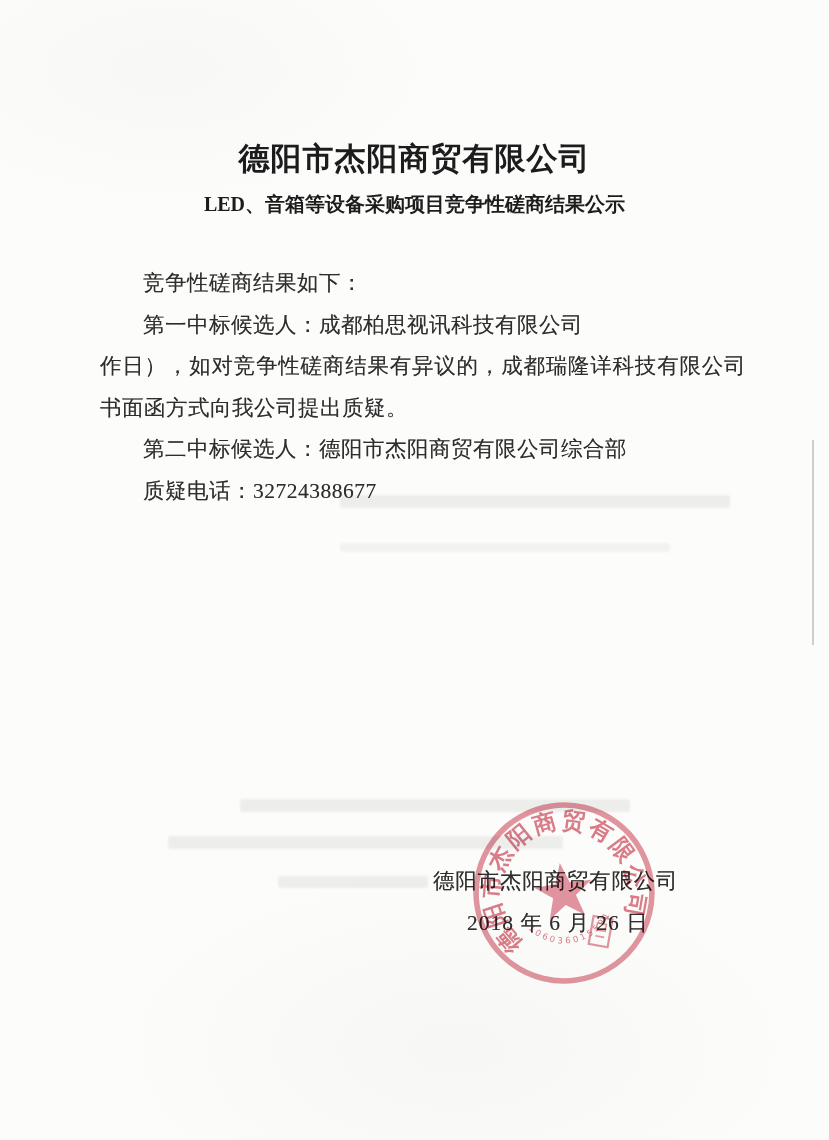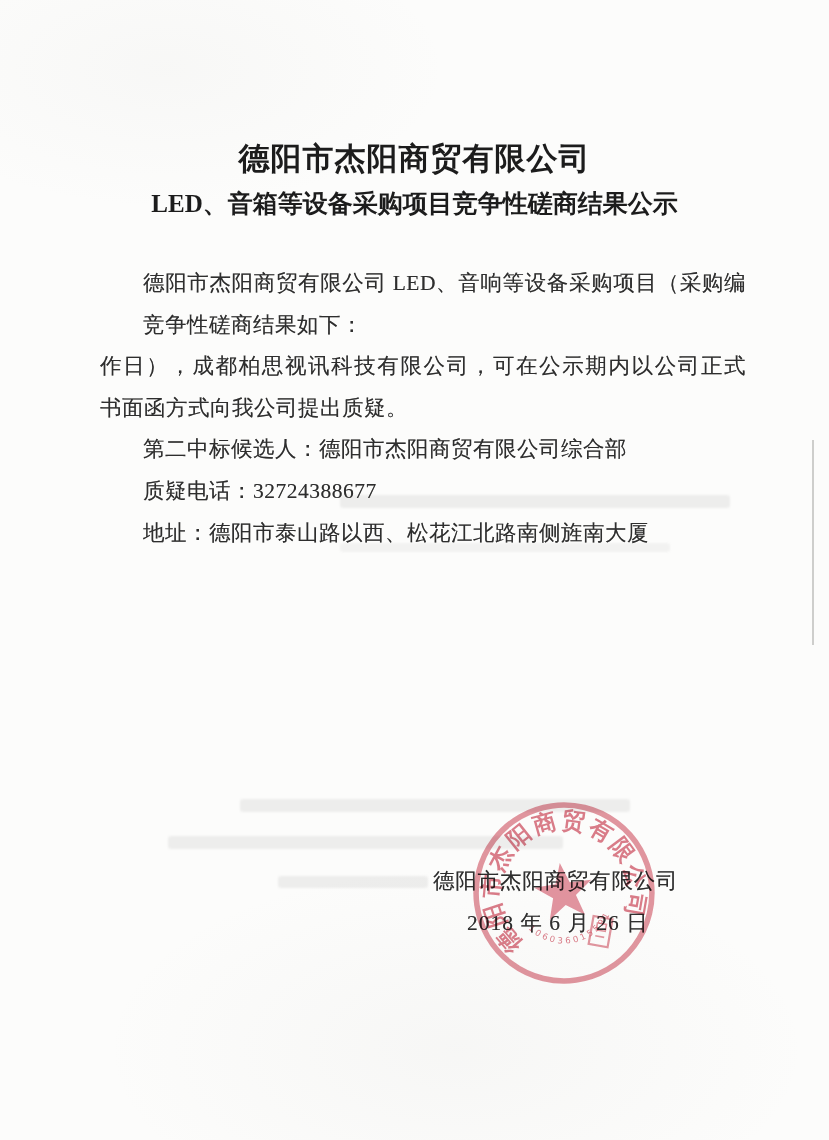--- a/index.html
+++ b/index.html
@@ -15,21 +15,21 @@
       radial-gradient(ellipse 400px 200px at 20% 6%, rgba(190,190,185,0.07), transparent 70%),
       radial-gradient(ellipse 500px 260px at 55% 92%, rgba(185,185,180,0.08), transparent 70%),
       #fcfcfb;
   }
   
   .title-block{
     position:absolute;left:0;top:136px;width:829px;
     text-align:center;font-weight:bold;color:#1c1c1c;
   }
   .title-line1{font-size:31px;line-height:46px;letter-spacing:1px;}
-  .title-line2{font-size:25px;line-height:44px;letter-spacing:0px;}
+  .title-line2{font-size:20px;line-height:44px;letter-spacing:0px;}
   
   .body-block{
     position:absolute;left:100px;top:263px;width:646px;
     font-size:21.5px;color:#2e2e2e;
   }
   .line{
     height:41.6px;line-height:41.6px;white-space:nowrap;
     letter-spacing:0.5px;
     text-shadow:0 0 0.6px rgba(70,70,70,0.55);
   }
@@ -58,27 +58,26 @@
 <body>
 
 <div class="page">
 
   <div class="title-block">
     <div class="title-line1">德阳市杰阳商贸有限公司</div>
     <div class="title-line2">LED、音箱等设备采购项目竞争性磋商结果公示</div>
   </div>
 
   <div class="body-block">
-    <div class="line indent just">德阳市杰阳商贸有限公司 LED、音响等设备采购项目（采购编</div>
     <div class="line indent">竞争性磋商结果如下：</div>
-    <div class="line just">作日），成都柏思视讯科技有限公司，可在公示期内以公司正式</div>
+    <div class="line indent">第一中标候选人：成都柏思视讯科技有限公司</div>
+    <div class="line just">作日），如对竞争性磋商结果有异议的，成都瑞隆详科技有限公司</div>
     <div class="line">书面函方式向我公司提出质疑。</div>
     <div class="line indent">第二中标候选人：德阳市杰阳商贸有限公司综合部</div>
     <div class="line indent">质疑电话：32724388677</div>
-    <div class="line indent">地址：德阳市泰山路以西、松花江北路南侧旌南大厦</div>
   </div>
 
   <div class="smudge sm1"></div>
   <div class="smudge sm2"></div>
   <div class="smudge sm3"></div>
   <div class="smudge sm4"></div>
   <div class="smudge sm5"></div>
   <div class="scanline"></div>
 
   <div class="sig-block">

